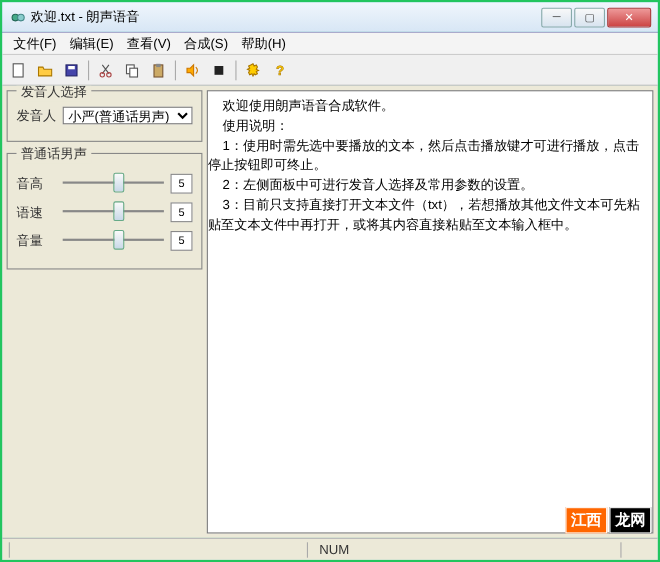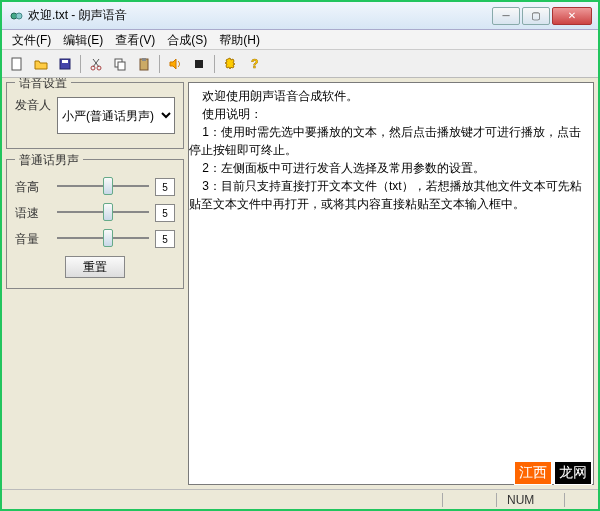--- a/index.html
+++ b/index.html
@@ -15,32 +15,32 @@
 .menu-item{padding:2px 6px;cursor:default}
 .toolbar{height:28px;background:#f0f0f0;display:flex;align-items:center;padding:0 4px;gap:2px;border-bottom:1px solid #bbb}
 .tool-btn{width:22px;height:22px;display:flex;align-items:center;justify-content:center;border:1px solid transparent;cursor:default}
 .tool-sep{width:1px;height:18px;background:#aaa;margin:0 2px}
 .content{flex:1;display:flex;background:#ece9d8;padding:4px;gap:4px;overflow:hidden}
 .left-panel{width:178px;display:flex;flex-direction:column;gap:10px}
 .group{border:1px solid #888;background:#ece9d8;padding:10px 8px 10px 8px;position:relative}
 .group-title{position:absolute;top:-8px;left:8px;background:#ece9d8;padding:0 4px;color:#333}
 .row{display:flex;align-items:flex-start;gap:6px;margin:4px 0}
 .label{color:#333;min-width:36px}
-select{flex:1;height:37px;border:1px solid #7a7a7a;background:#fff;font-size:12px}
+select{flex:1;height:16px;border:1px solid #7a7a7a;background:#fff;font-size:12px}
 .slider-row{display:flex;align-items:flex-end;gap:6px;margin:6px 0}
 .slider{flex:1;height:20px;position:relative;display:flex;align-items:center}
 .track{height:2px;background:#888;width:100%;position:relative}
 .thumb{position:absolute;width:10px;height:18px;background:linear-gradient(#fafafa,#c8d8e8);border:1px solid #6a8;border-radius:2px;top:-8px}
 .val-box{width:20px;height:18px;border:1px solid #888;background:#fff;display:flex;align-items:center;justify-content:center;font-size:10px}
 .reset-btn{width:60px;height:22px;margin:8px auto 0;display:block;background:linear-gradient(#fafafa,#ddd);border:1px solid #888;cursor:default}
 .main-text{flex:1;background:#fff;border:1px solid #7a7a7a;padding:4px 0;overflow:auto;color:#000;line-height:1.5;white-space:pre-wrap}
-.statusbar{height:20px;background:#ece9d8;border-top:1px solid #bbb;display:flex;align-items:center;justify-content:flex-end;padding:0 6px;gap:20px}
+.statusbar{height:20px;background:#ece9d8;border-top:1px solid #bbb;display:flex;align-items:center;justify-content:space-between;padding:0 6px;gap:20px}
 .status-cell{border-left:1px solid #aaa;padding:0 10px;color:#333}
 .watermark{position:absolute;right:8px;bottom:26px;display:flex;align-items:center;gap:2px;pointer-events:none}
-.wm-box{background:#000;color:#fff;padding:2px 4px;font-weight:normal;font-size:14px;border:1px solid #fff}
+.wm-box{background:#000;color:#fff;padding:2px 4px;font-weight:bold;font-size:14px;border:1px solid #fff}
 .wm-orange{background:#f60}
 </style>
 </head>
 <body>
 
 <div class="window">
   <div class="titlebar">
     <span class="title-icon">
       <svg width="14" height="14">
           <circle cx="5" cy="7" r="3" fill="#4a8" stroke="#265"></circle>
@@ -122,21 +122,21 @@
         <svg width="14" height="14">
           <text x="4" y="11" font-size="12" font-weight="bold" fill="#fc0" stroke="#a70" stroke-width="0.5">?</text>
         </svg>
       </div>
   </div>
 
   <div class="content">
     <div class="left-panel">
 
       <div class="group">
-        <span class="group-title">语音设置</span>
+        <span class="group-title">发音人选择</span>
         <div class="row">
           <span class="label">发音人</span>
           <select>
             <option>小严(普通话男声)</option>
           </select>
         </div>
       </div>
 
       <div class="group">
         <span class="group-title">普通话男声</span>
@@ -164,21 +164,20 @@
         <div class="slider-row">
           <span class="label">音量</span>
           <div class="slider">
             <div class="track">
                 <div class="thumb" style="left:50%"></div>
               </div>
           </div>
           <div class="val-box">5</div>
         </div>
 
-        <button class="reset-btn">重置</button>
       </div>
     </div>
 
     <div class="main-text">    欢迎使用朗声语音合成软件。
     使用说明：
     1：使用时需先选中要播放的文本，然后点击播放键才可进行播放，点击停止按钮即可终止。
     2：左侧面板中可进行发音人选择及常用参数的设置。
     3：目前只支持直接打开文本文件（txt），若想播放其他文件文本可先粘贴至文本文件中再打开，或将其内容直接粘贴至文本输入框中。</div>
   </div>
 

